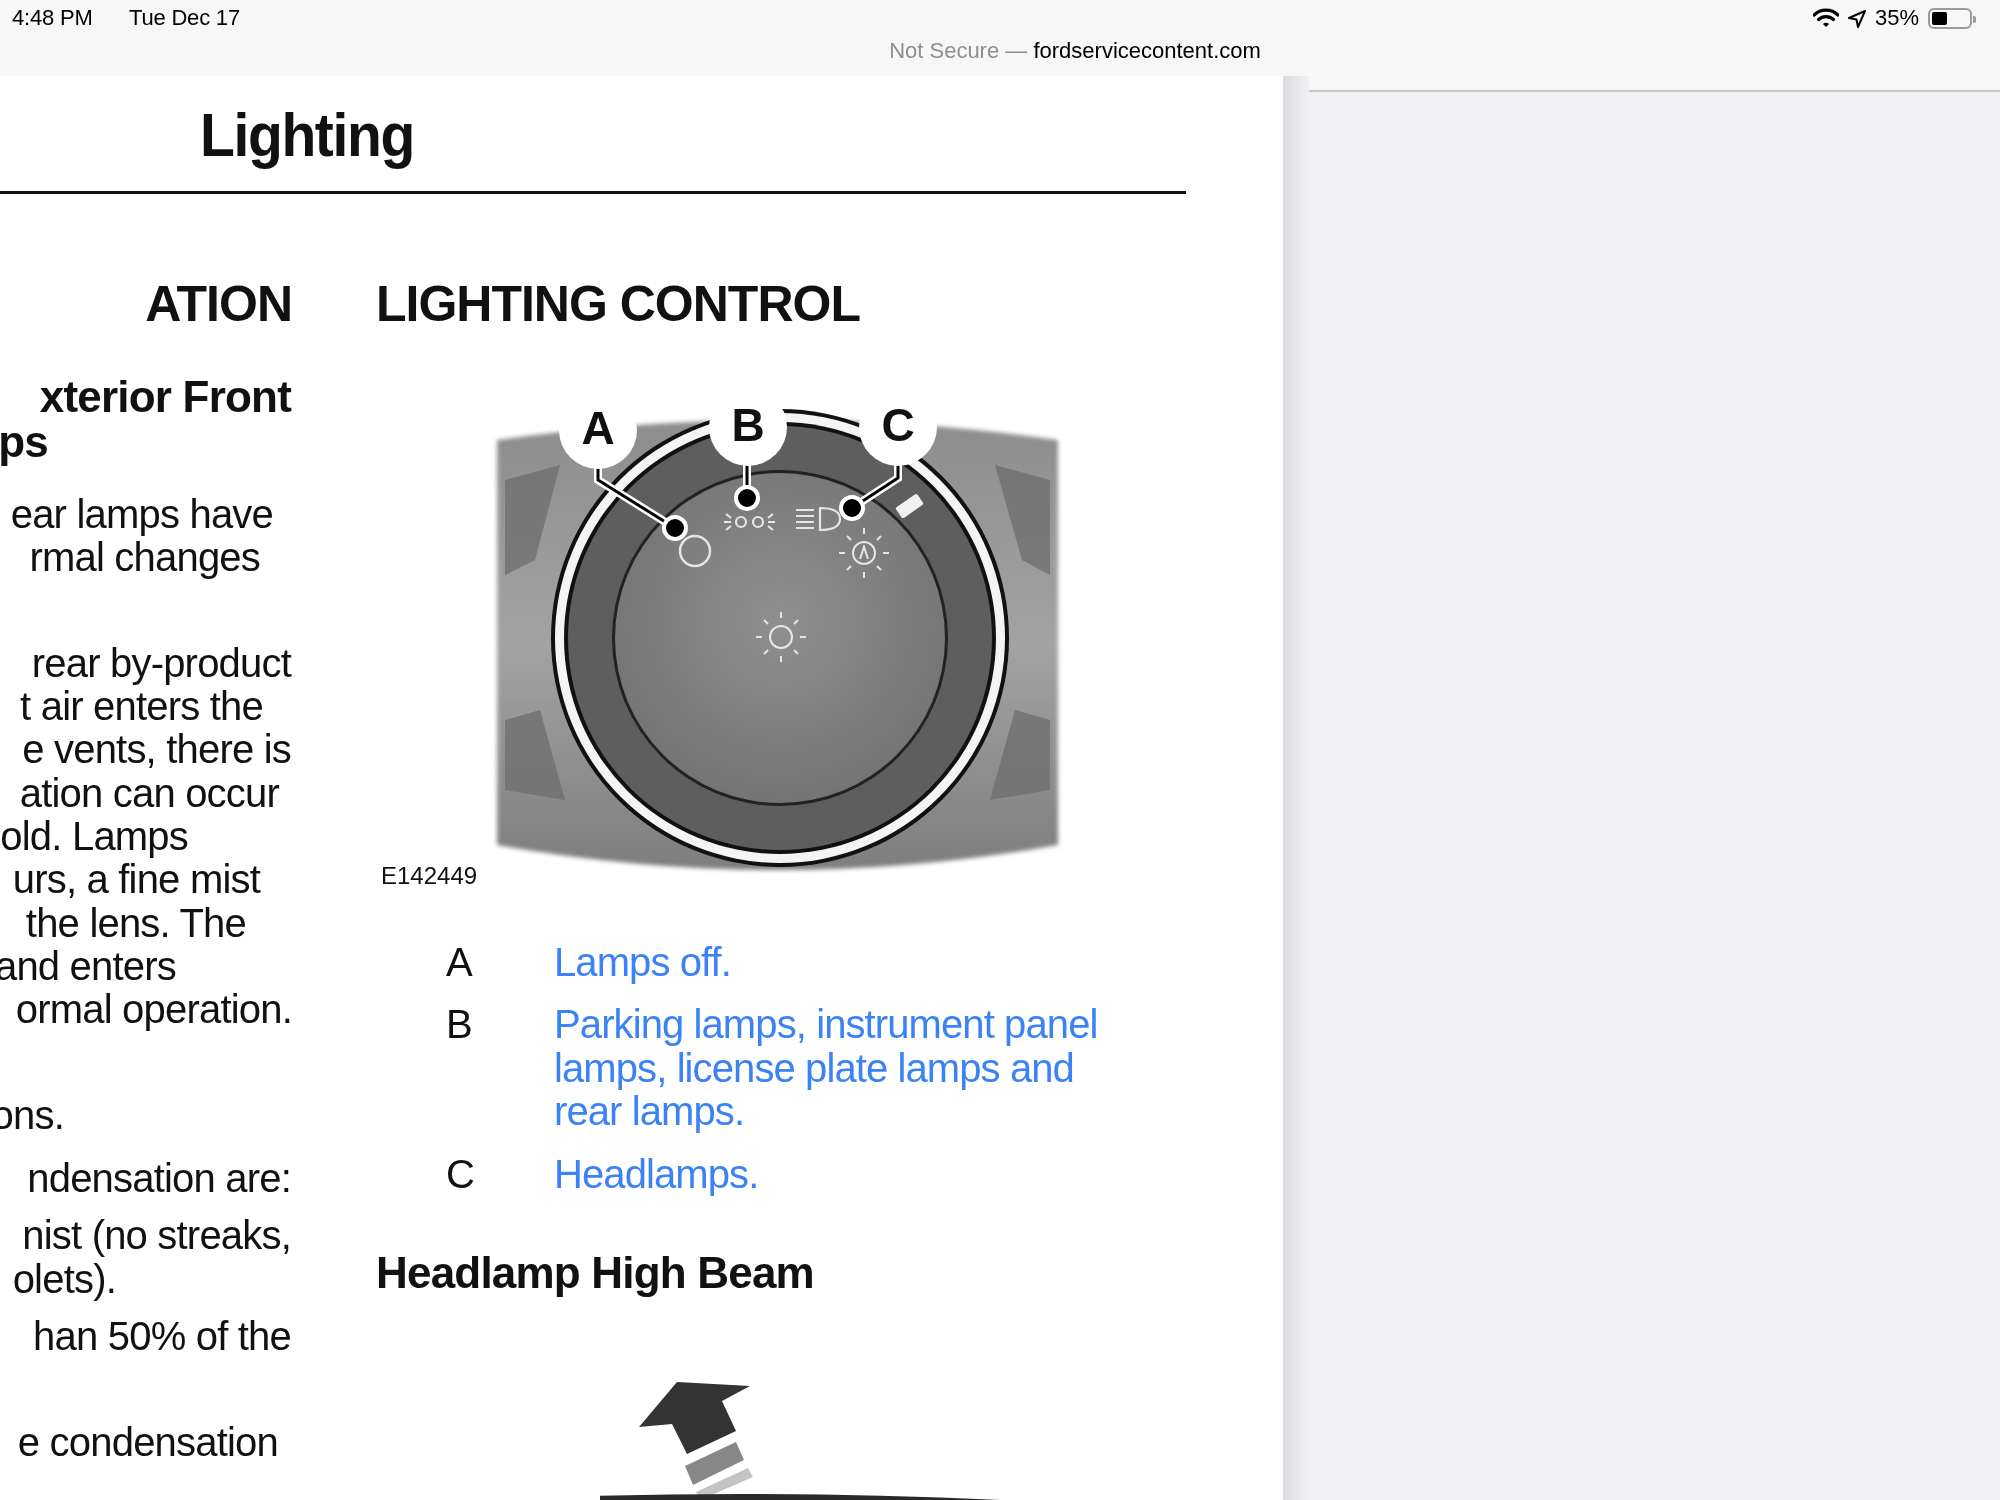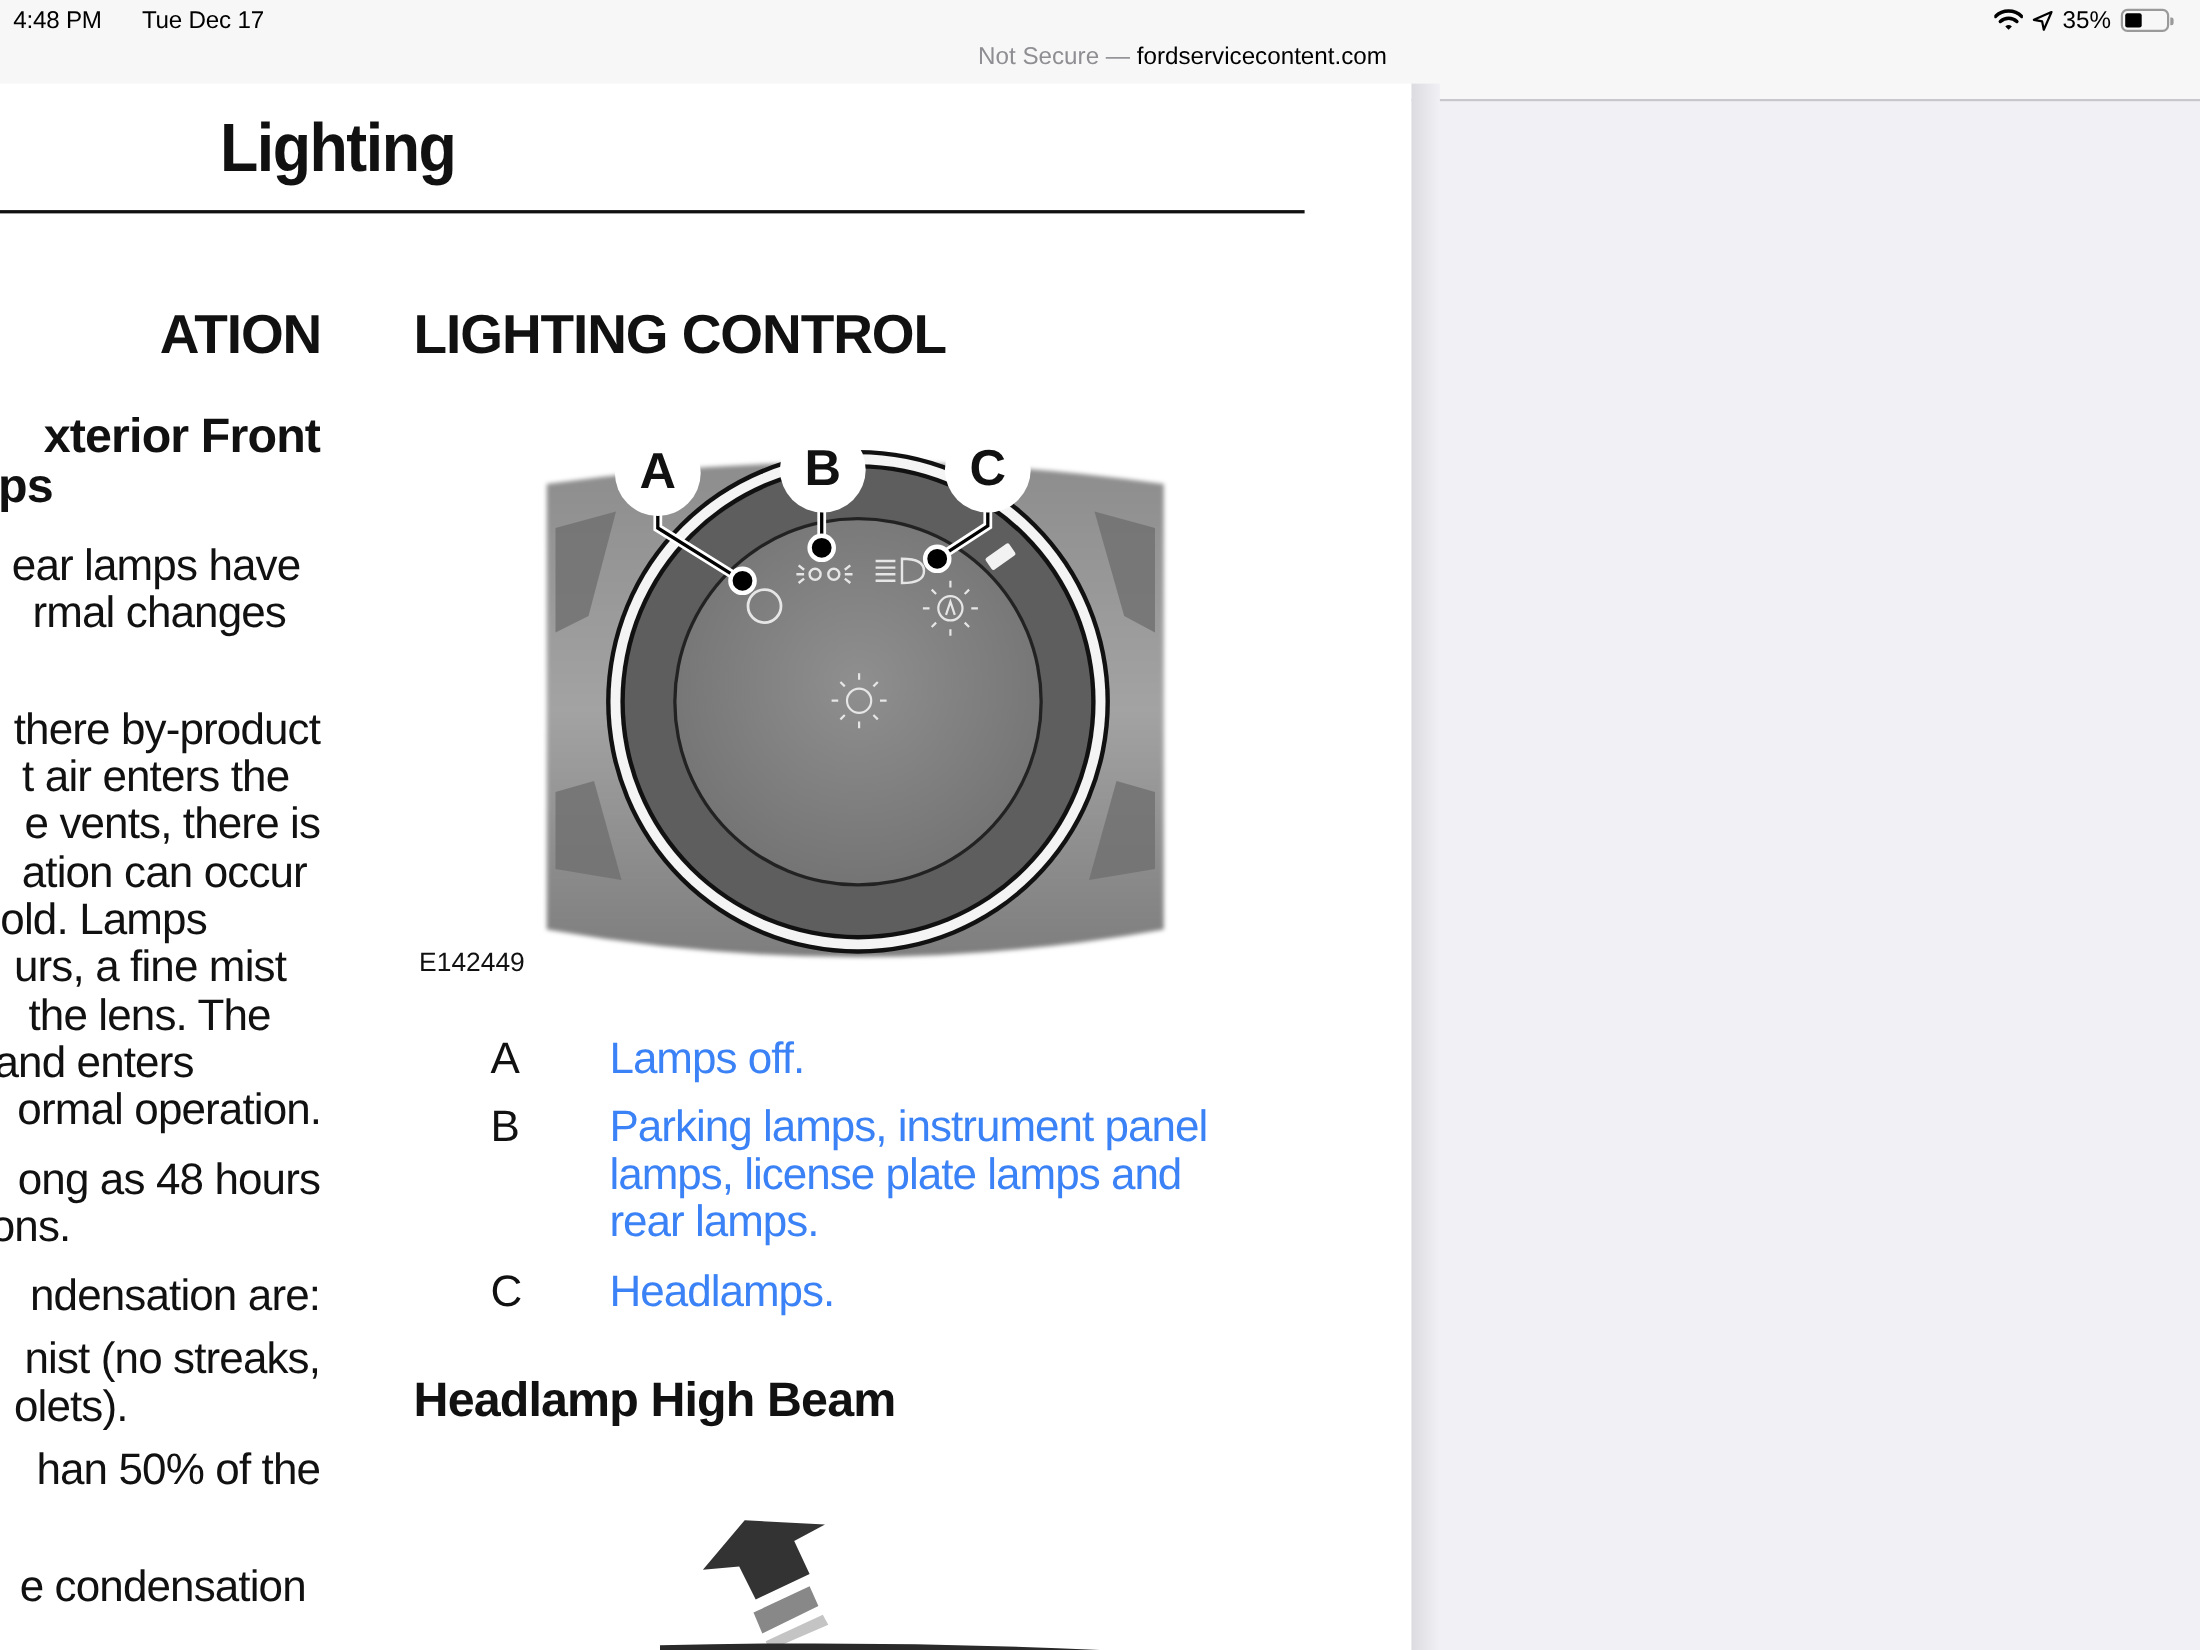--- a/index.html
+++ b/index.html
@@ -98,30 +98,29 @@
   <div class="abs chapter-title">Lighting</div>
   <div class="rule"></div>
 
   <div class="left-col">
     <div class="ln h2" style="top:199px;">ATION</div>
     <div class="ln h3" style="top:296px; right:1px;">xterior Front</div>
     <div class="ln h3" style="top:341px; right:244px;">ps</div>
 
     <div class="ln body-line" style="top:416px; right:19px;">ear lamps have</div>
     <div class="ln body-line" style="top:459px; right:32px;">rmal changes</div>
-    <div class="ln body-line" style="top:565px; right:1px;">there by-product</div>
+    <div class="ln body-line" style="top:565px; right:1px;">rear by-product</div>
     <div class="ln body-line" style="top:608px; right:29px;">t air enters the</div>
     <div class="ln body-line" style="top:651px; right:1px;">e vents, there is</div>
     <div class="ln body-line" style="top:695px; right:13px;">ation can occur</div>
     <div class="ln body-line" style="top:738px; right:104px;">old. Lamps</div>
     <div class="ln body-line" style="top:781px; right:32px;">urs, a fine mist</div>
     <div class="ln body-line" style="top:825px; right:46px;"> the lens. The</div>
     <div class="ln body-line" style="top:868px; right:116px;"> and enters</div>
     <div class="ln body-line" style="top:911px; right:0px;">ormal operation.</div>
-    <div class="ln body-line" style="top:974px; right:1px;">ong as 48 hours</div>
     <div class="ln body-line" style="top:1017px; right:228px;">ons.</div>
     <div class="ln body-line" style="top:1080px; right:1px;">ndensation are:</div>
     <div class="ln body-line" style="top:1137px; right:1px;">nist (no streaks,</div>
     <div class="ln body-line" style="top:1181px; right:176px;">olets).</div>
     <div class="ln body-line" style="top:1238px; right:1px;">han 50% of the</div>
     <div class="ln body-line" style="top:1344px; right:14px;">e condensation</div>
   </div>
 
   <div class="abs h2" style="left:376px; top:199px;">LIGHTING CONTROL</div>
 

